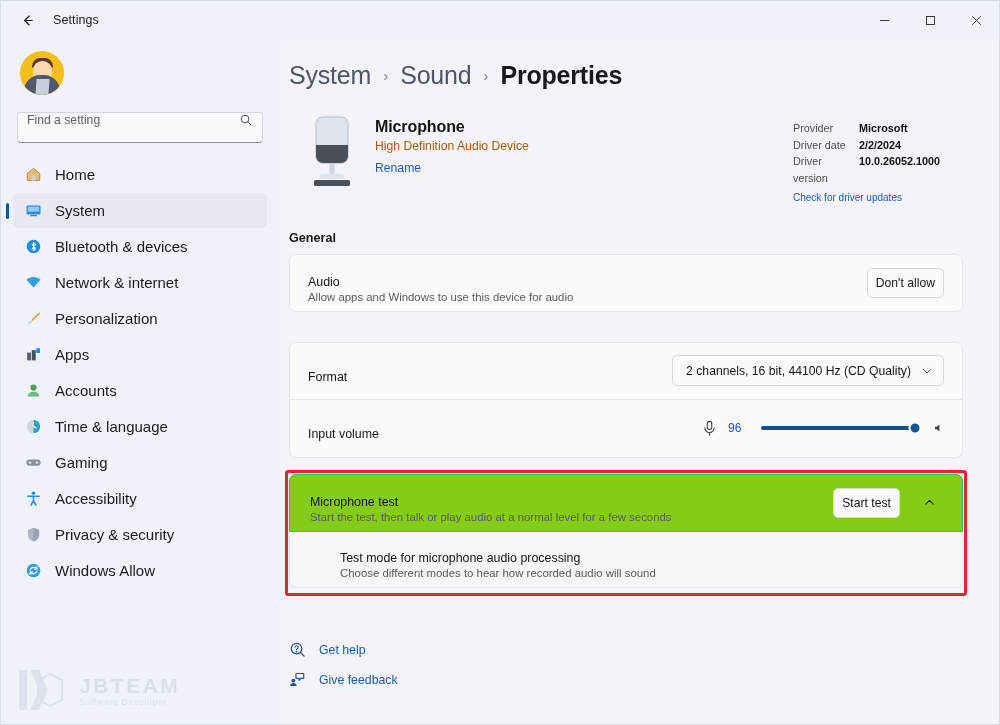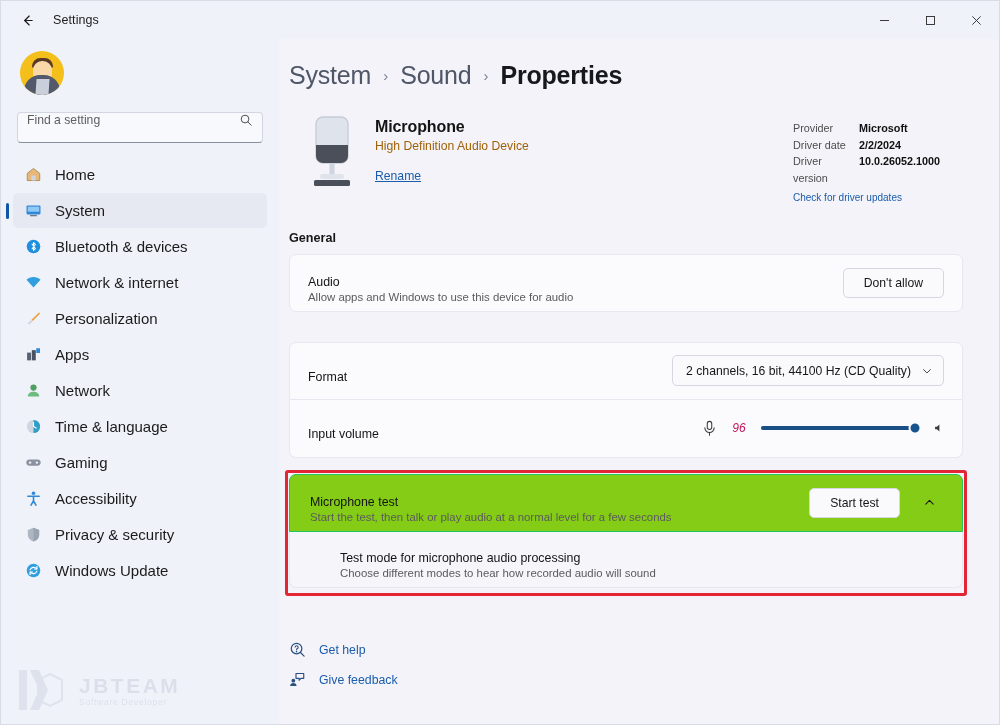--- a/index.html
+++ b/index.html
@@ -142,21 +142,21 @@
   .crumb.current { color: #16181d; font-weight: bold; cursor: default; }
   .crumb-sep { font-size: 15px; color: #7a8192; }
 
   
   .device-row { display: flex; align-items: flex-start; margin-bottom: 26px; }
   .mic-art { width: 86px; flex: 0 0 86px; display: flex; justify-content: center; padding-top: 2px; }
   .device-meta { padding-top: 6px; }
   .device-name { font-size: 16px; font-weight: bold; color: #141414; letter-spacing: -.1px; }
   .device-sub { font-size: 12.2px; color: #a16207; margin-top: 3px; text-align: center; }
   .link { font-size: 12.2px; color: #1b5cab; cursor: pointer; }
-  .rename { margin-top: 16px; display: inline-block; text-decoration: underline; }
+  .rename { margin-top: 8px; display: inline-block; }
 
   .driver-info { margin-left: auto; padding-top: 8px; min-width: 170px; }
   .dr-row { display: flex; font-size: 10.8px; line-height: 1.55; }
   .dr-key { color: #4d4d4d; width: 66px; flex: 0 0 66px; }
   .dr-val { color: #111; font-weight: bold; }
   .dr-link { font-size: 10px; color: #1b5cab; cursor: pointer; margin-top: 3px; display: inline-block; }
 
   
   .sect-title {
     font-size: 12.6px; font-weight: bold; color: #161616;
@@ -172,40 +172,40 @@
   }
   .card-title { font-size: 12.4px; color: #141414; margin-top: 12px; }
   .card-sub { font-size: 11.4px; color: #5b5b5b; margin-top: 2px; }
   .grow { flex: 1; }
 
   .btn {
     border: 1px solid #d5d8e1;
     background: #fafafc;
     border-radius: 5px;
     font-size: 12.2px; color: #161616;
-    padding: 7px 20px;
+    padding: 7px 8px;
     cursor: pointer;
     font-family: "Liberation Sans", sans-serif;
     white-space: nowrap;
   }
 
   .combo {
     border: 1px solid #d5d8e1;
     background: #fafafc;
     border-radius: 5px;
     height: 31px;
     display: flex; align-items: center;
     padding: 0 10px 0 13px; gap: 10px;
     cursor: pointer; min-width: 265px;
     justify-content: flex-end;
   }
   .combo-val { font-size: 12.2px; color: #161616; }
 
   .slider-area { display: flex; align-items: center; gap: 11px; }
-  .vol-num { font-size: 12px; color: #be185d; width: 22px; text-align: center; font-style: italic; }
+  .vol-num { font-size: 12px; color: #1d4ed8; width: 22px; text-align: left; }
   .track {
     width: 160px; height: 4px; background: #c4c9d4;
     border-radius: 2px; position: relative;
   }
   .fill {
     position: absolute; left: 0; top: 0; height: 4px;
     background: #1a4f86; border-radius: 2px;
   }
   .thumb {
     position: absolute; width: 13px; height: 13px;
@@ -370,21 +370,21 @@
           <span class="navlabel">Apps</span>
         </div>
 
         <div class="navitem">
           <span class="navicon">
             <svg width="17" height="17" viewBox="0 0 18 18">
               <circle cx="9" cy="5.9" r="3.3" fill="#4f9e62"></circle>
               <path d="M2.9 15.4c0-3.4 2.7-5.2 6.1-5.2s6.1 1.8 6.1 5.2z" fill="#6fba7f"></path>
             </svg>
           </span>
-          <span class="navlabel">Network</span>
+          <span class="navlabel">Accounts</span>
         </div>
 
         <div class="navitem">
           <span class="navicon">
             <svg width="17" height="17" viewBox="0 0 18 18">
               <circle cx="9" cy="9" r="7" fill="#cfd6e0"></circle>
               <path d="M9 2A7 7 0 0 1 9 16z" fill="#2f9fc8"></path>
               <path d="M9 4.8V9l2.8 1.7" stroke="#fff" stroke-width="1.2" fill="none" stroke-linecap="round"></path>
             </svg>
           </span>
@@ -423,21 +423,21 @@
         </div>
 
         <div class="navitem">
           <span class="navicon">
             <svg width="17" height="17" viewBox="0 0 18 18">
               <circle cx="9" cy="9" r="7.2" fill="#2f9fe0"></circle>
               <path d="M12.3 7.2A4 4 0 0 0 5.4 8.3M5.7 10.8a4 4 0 0 0 6.9-1.1" stroke="#fff" stroke-width="1.25" fill="none" stroke-linecap="round"></path>
               <path d="M12.6 4.7v2.7h-2.7M5.4 13.3v-2.7h2.7" stroke="#fff" stroke-width="1.25" fill="none" stroke-linecap="round" stroke-linejoin="round"></path>
             </svg>
           </span>
-          <span class="navlabel">Windows Update</span>
+          <span class="navlabel">Windows Allow</span>
         </div>
 
       </div>
 
       <div class="watermark">
         <svg width="56" height="52" viewBox="0 0 56 52">
           <path d="M4 6h8v40H4z" fill="#7d87a0"></path>
           <path d="M15 6h9l9 20-9 20h-9l9-20z" fill="#7d87a0"></path>
           <path d="M35 10 47 16v20l-12 6-12-6V16z" fill="none" stroke="#7d87a0" stroke-width="2"></path>
         </svg>

